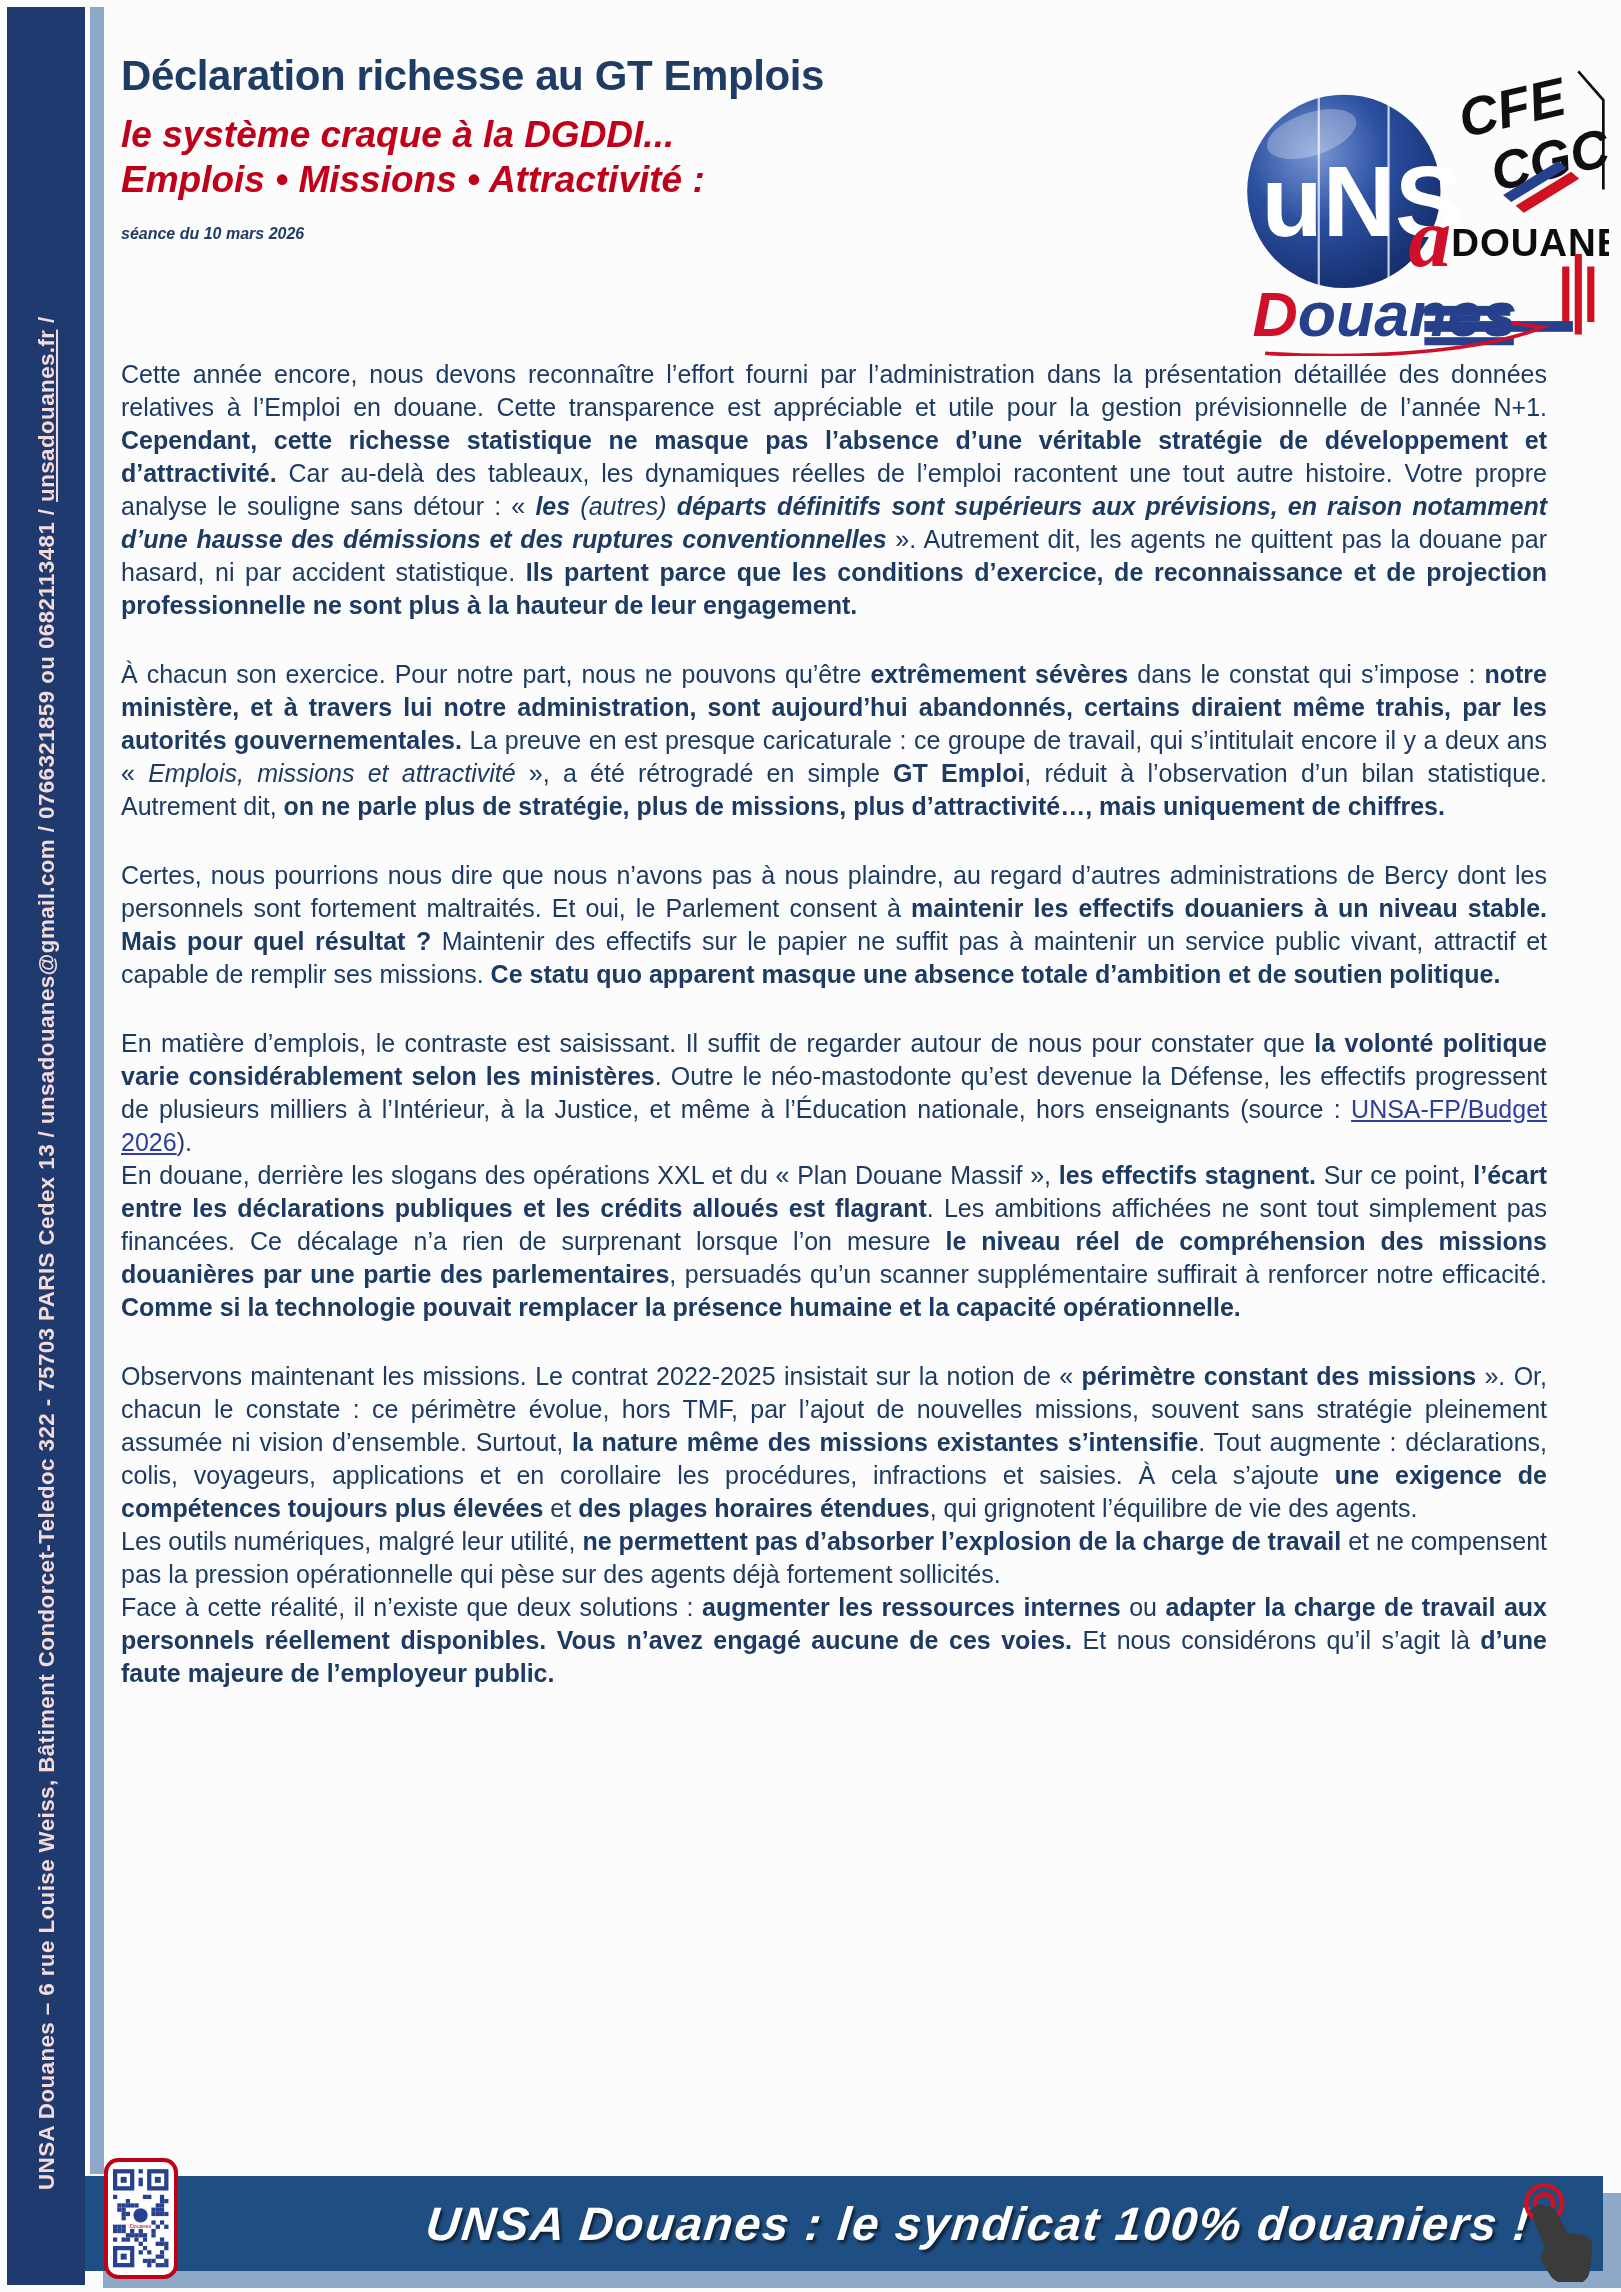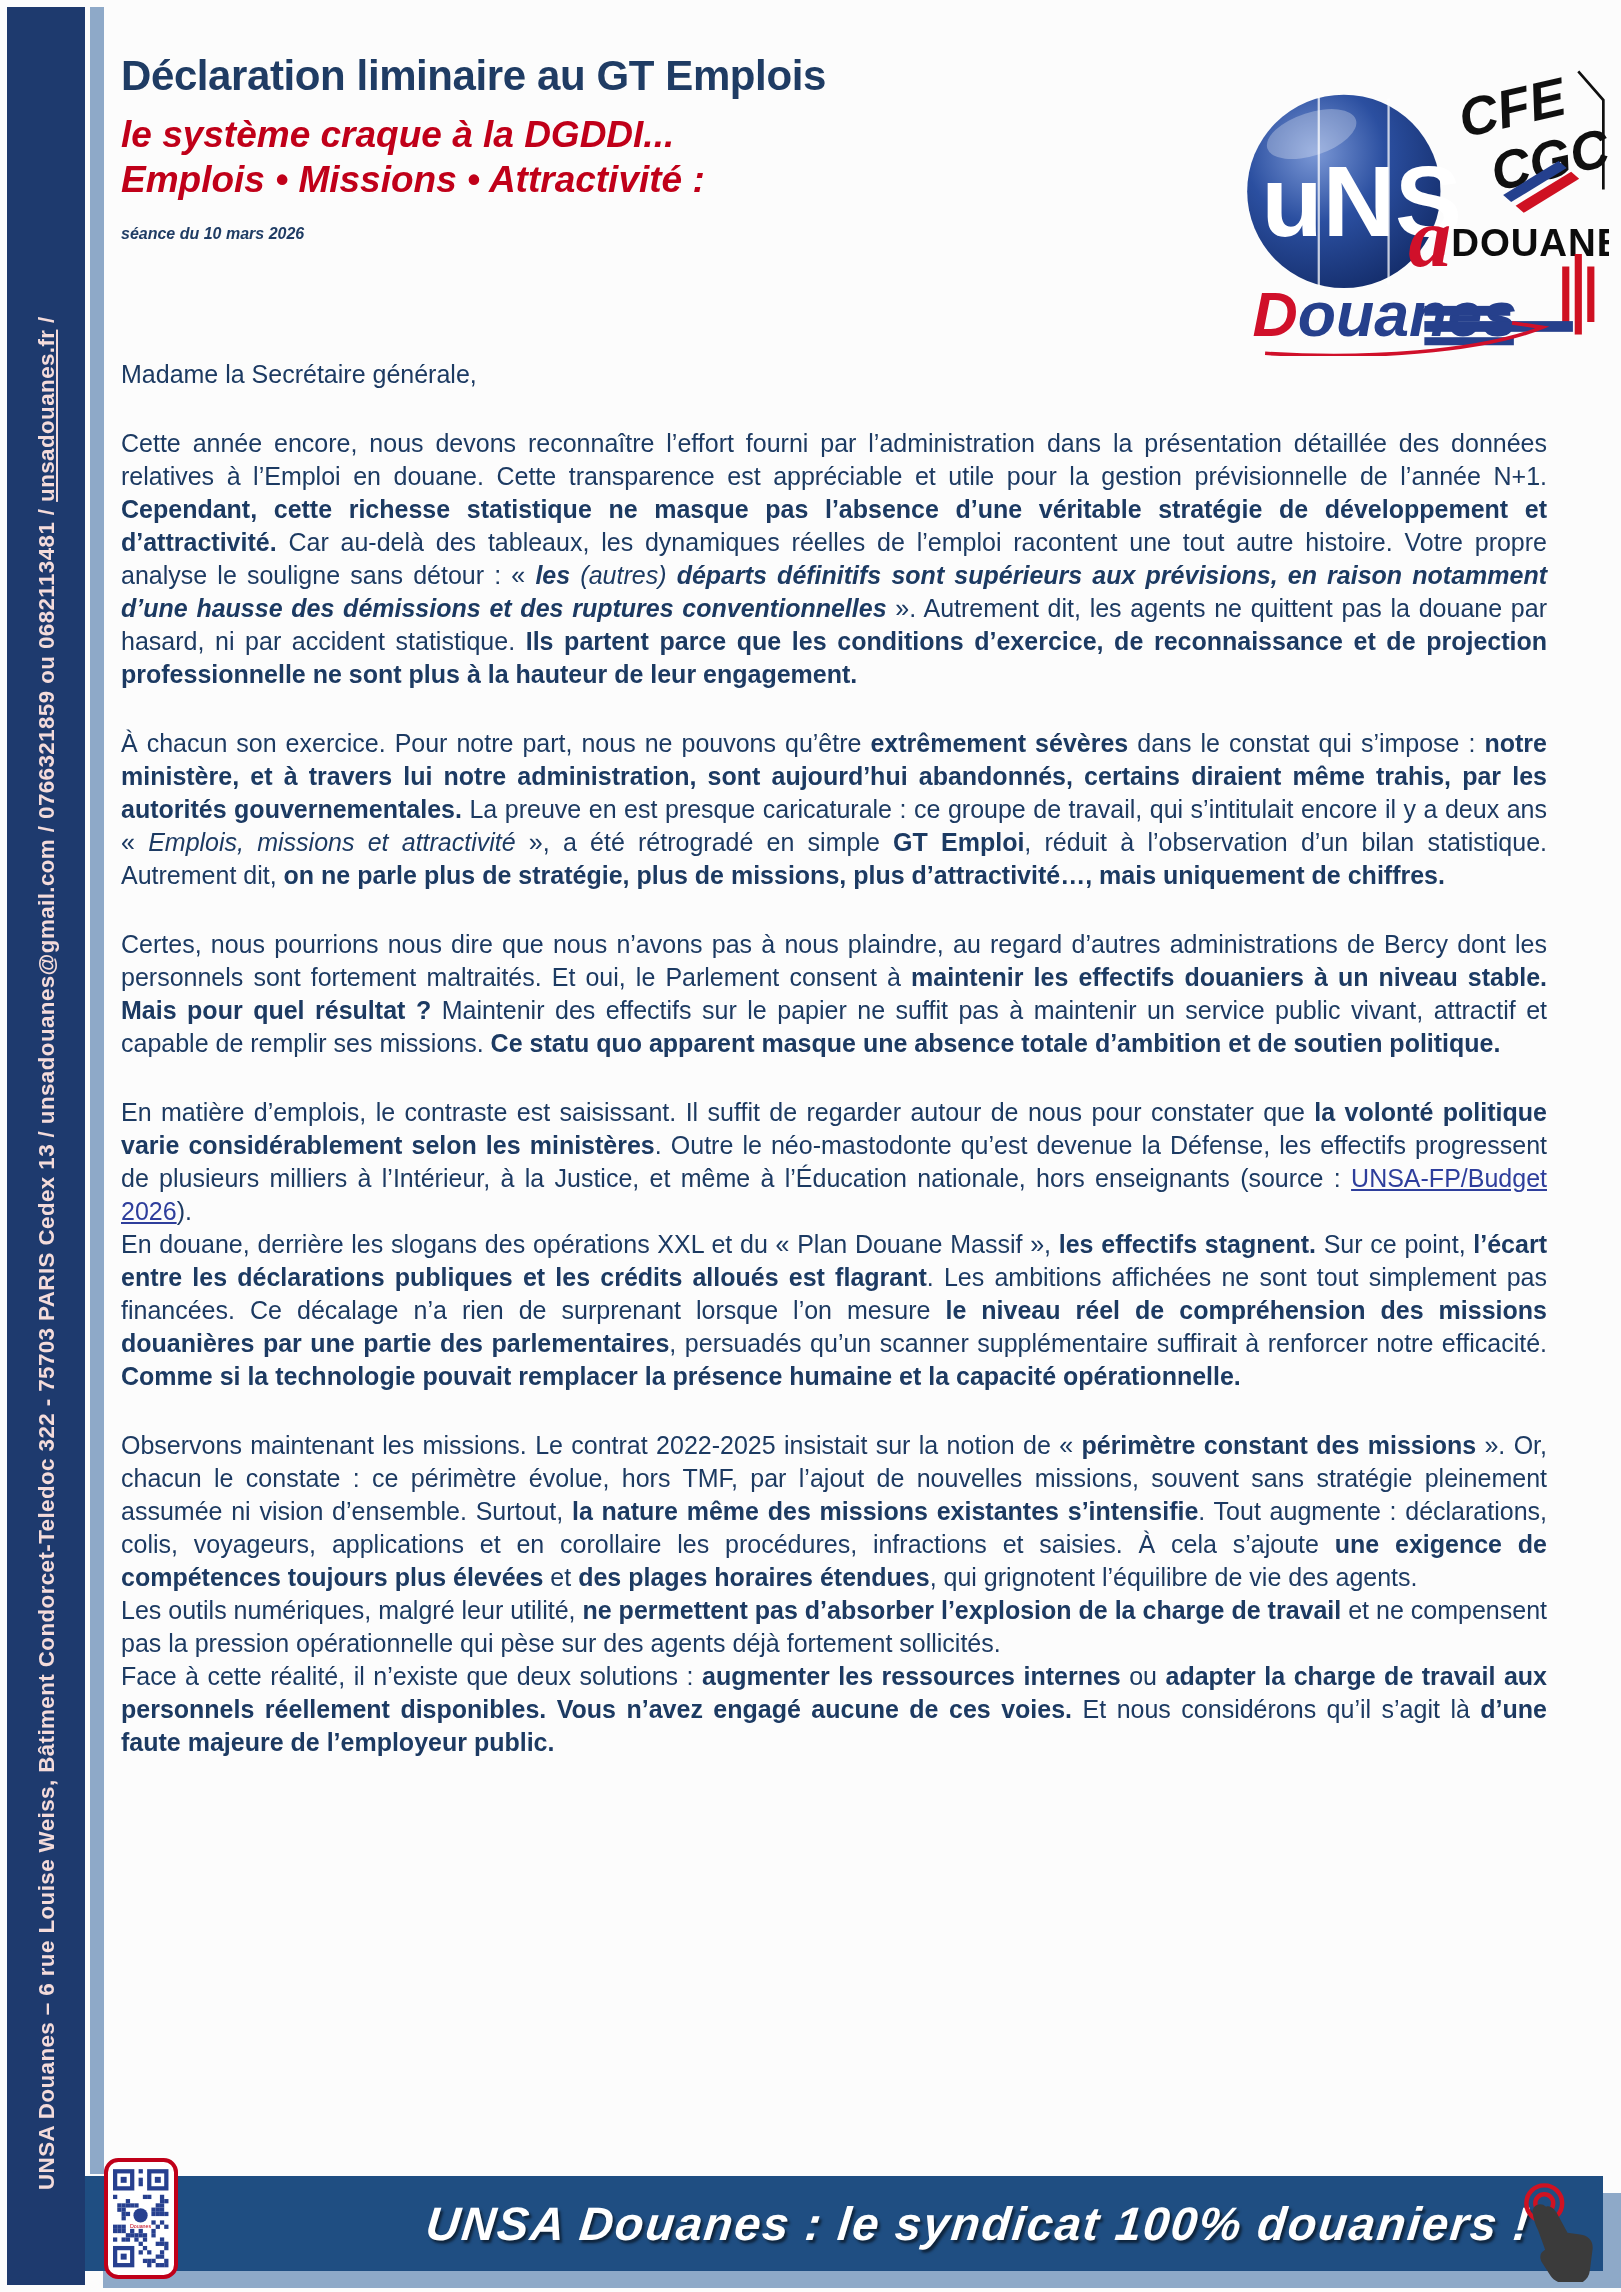--- a/index.html
+++ b/index.html
@@ -57,30 +57,27 @@
 <body>
 
 <div class="sidebar">
   <div class="sidebar-text">
     <span>UNSA Douanes – 6 rue Louise Weiss, Bâtiment Condorcet-Teledoc 322 - 75703 PARIS Cedex 13 / unsadouanes@gmail.com / 0766321859 ou 0682113481 / </span><a href="#">unsadouanes.fr</a><span> /</span>
   </div>
 </div>
 <div class="accent-strip"></div>
 
 <div class="content">
-  <div class="page-title">Déclaration liminaire au GT Emplois</div>
+  <div class="page-title">Déclaration richesse au GT Emplois</div>
   <div class="page-subtitle">
     <div>le système craque à la DGDDI...</div>
     <div>Emplois • Missions • Attractivité :</div>
   </div>
   <div class="session-date">séance du 10 mars 2026</div>
   <div id="body-text">
-      <div class="block">
-        <div class="line"><span>Madame la Secrétaire générale,</span></div>
-      </div>
       <div class="block">
         <div class="line"><span>Cette année encore, nous devons reconnaître l’effort fourni par l’administration dans la présentation détaillée des données relatives à l’Emploi en douane. Cette transparence est appréciable et utile pour la gestion prévisionnelle de l’année N+1. </span><span class="b">Cependant, cette richesse statistique ne masque pas l’absence d’une véritable stratégie de développement et d’attractivité.</span><span> Car au-delà des tableaux, les dynamiques réelles de l’emploi racontent une tout autre histoire. Votre propre analyse le souligne sans détour : « </span><span class="b i">les </span><span class="i">(autres)</span><span class="b i"> départs définitifs sont supérieurs aux prévisions, en raison notamment d’une hausse des démissions et des ruptures conventionnelles</span><span> ». Autrement dit, les agents ne quittent pas la douane par hasard, ni par accident statistique. </span><span class="b">Ils partent parce que les conditions d’exercice, de reconnaissance et de projection professionnelle ne sont plus à la hauteur de leur engagement.</span></div>
       </div>
       <div class="block">
         <div class="line"><span>À chacun son exercice. Pour notre part, nous ne pouvons qu’être </span><span class="b">extrêmement sévères</span><span> dans le constat qui s’impose : </span><span class="b">notre ministère, et à travers lui notre administration, sont aujourd’hui abandonnés, certains diraient même trahis, par les autorités gouvernementales.</span><span> La preuve en est presque caricaturale : ce groupe de travail, qui s’intitulait encore il y a deux ans « </span><span class="i">Emplois, missions et attractivité</span><span> », a été rétrogradé en simple </span><span class="b">GT Emploi</span><span>, réduit à l’observation d’un bilan statistique. Autrement dit, </span><span class="b">on ne parle plus de stratégie, plus de missions, plus d’attractivité…, mais uniquement de chiffres.</span></div>
       </div>
       <div class="block">
         <div class="line"><span>Certes, nous pourrions nous dire que nous n’avons pas à nous plaindre, au regard d’autres administrations de Bercy dont les personnels sont fortement maltraités. Et oui, le Parlement consent à </span><span class="b">maintenir les effectifs douaniers à un niveau stable. Mais pour quel résultat ?</span><span> Maintenir des effectifs sur le papier ne suffit pas à maintenir un service public vivant, attractif et capable de remplir ses missions. </span><span class="b">Ce statu quo apparent masque une absence totale d’ambition et de soutien politique.</span></div>
       </div>
       <div class="block">

